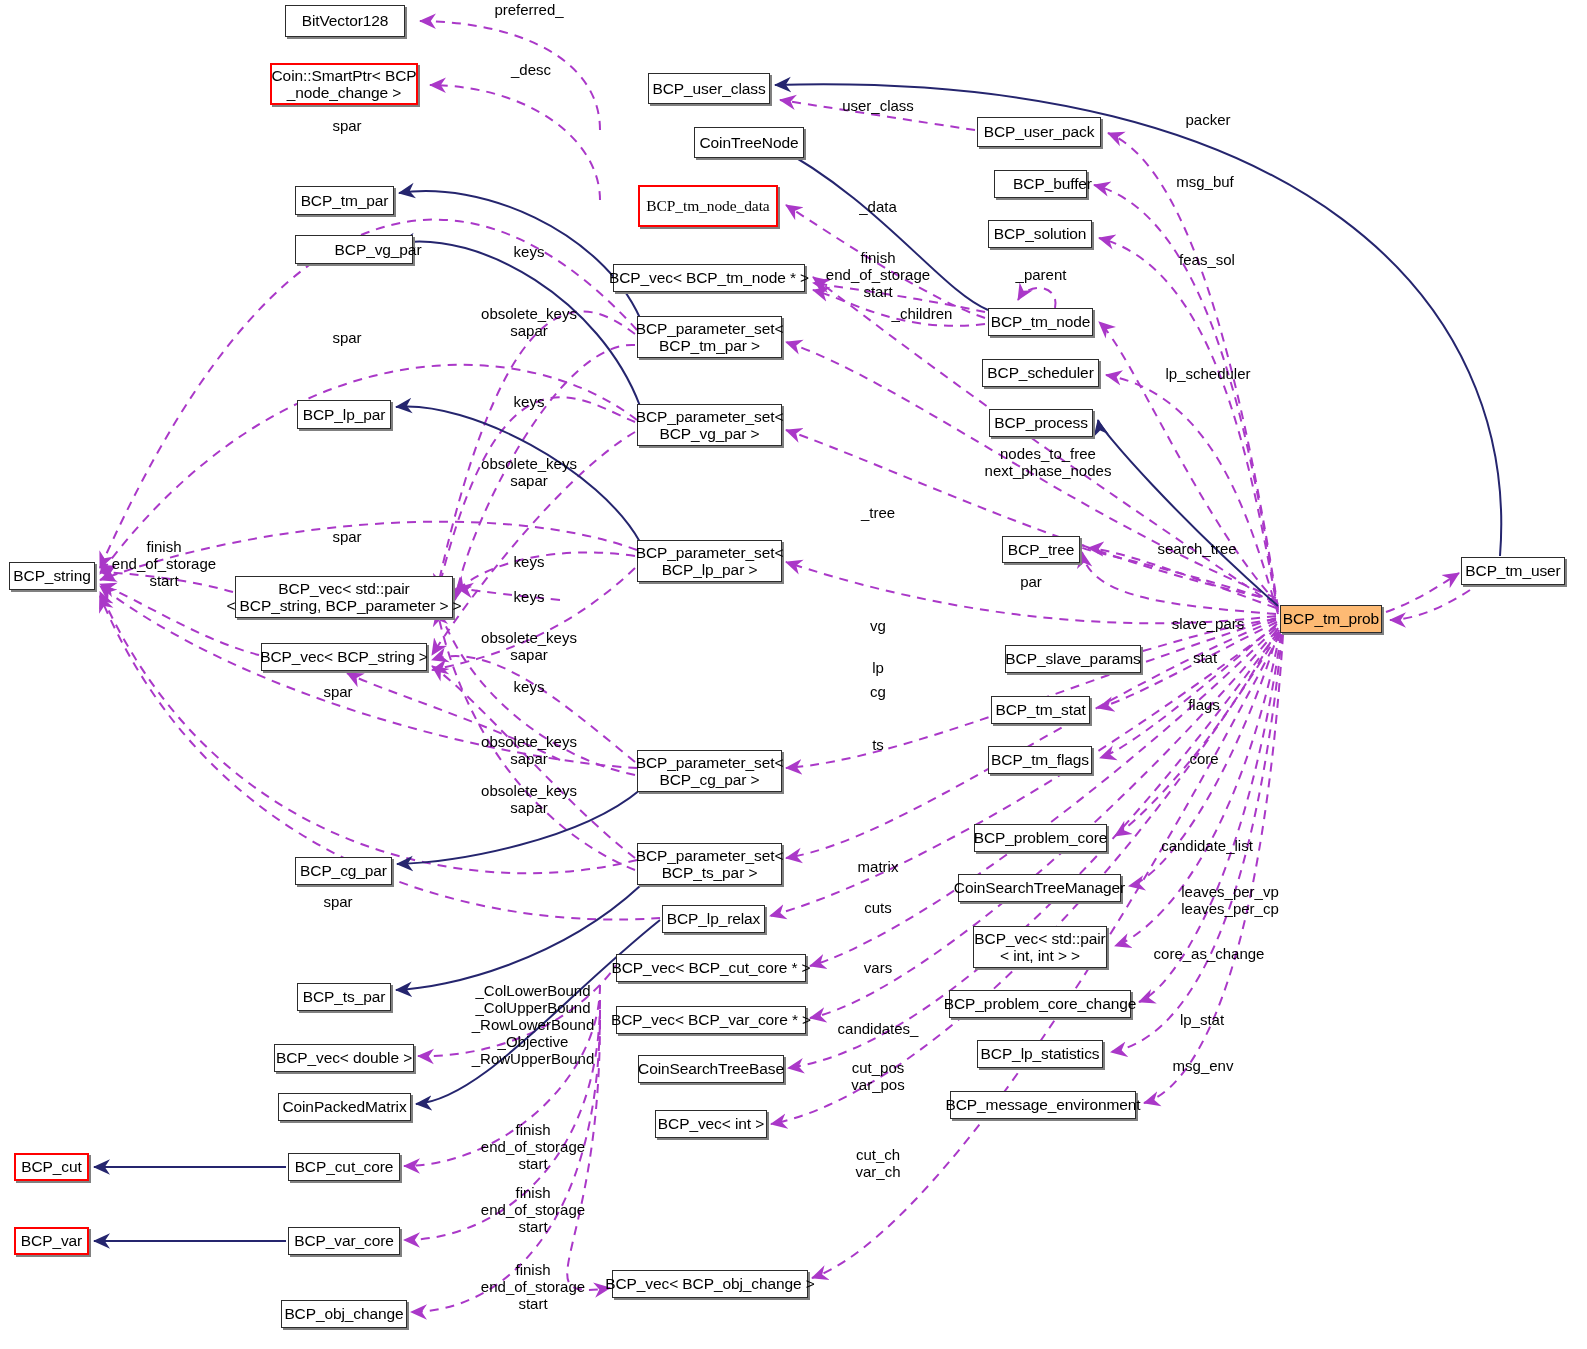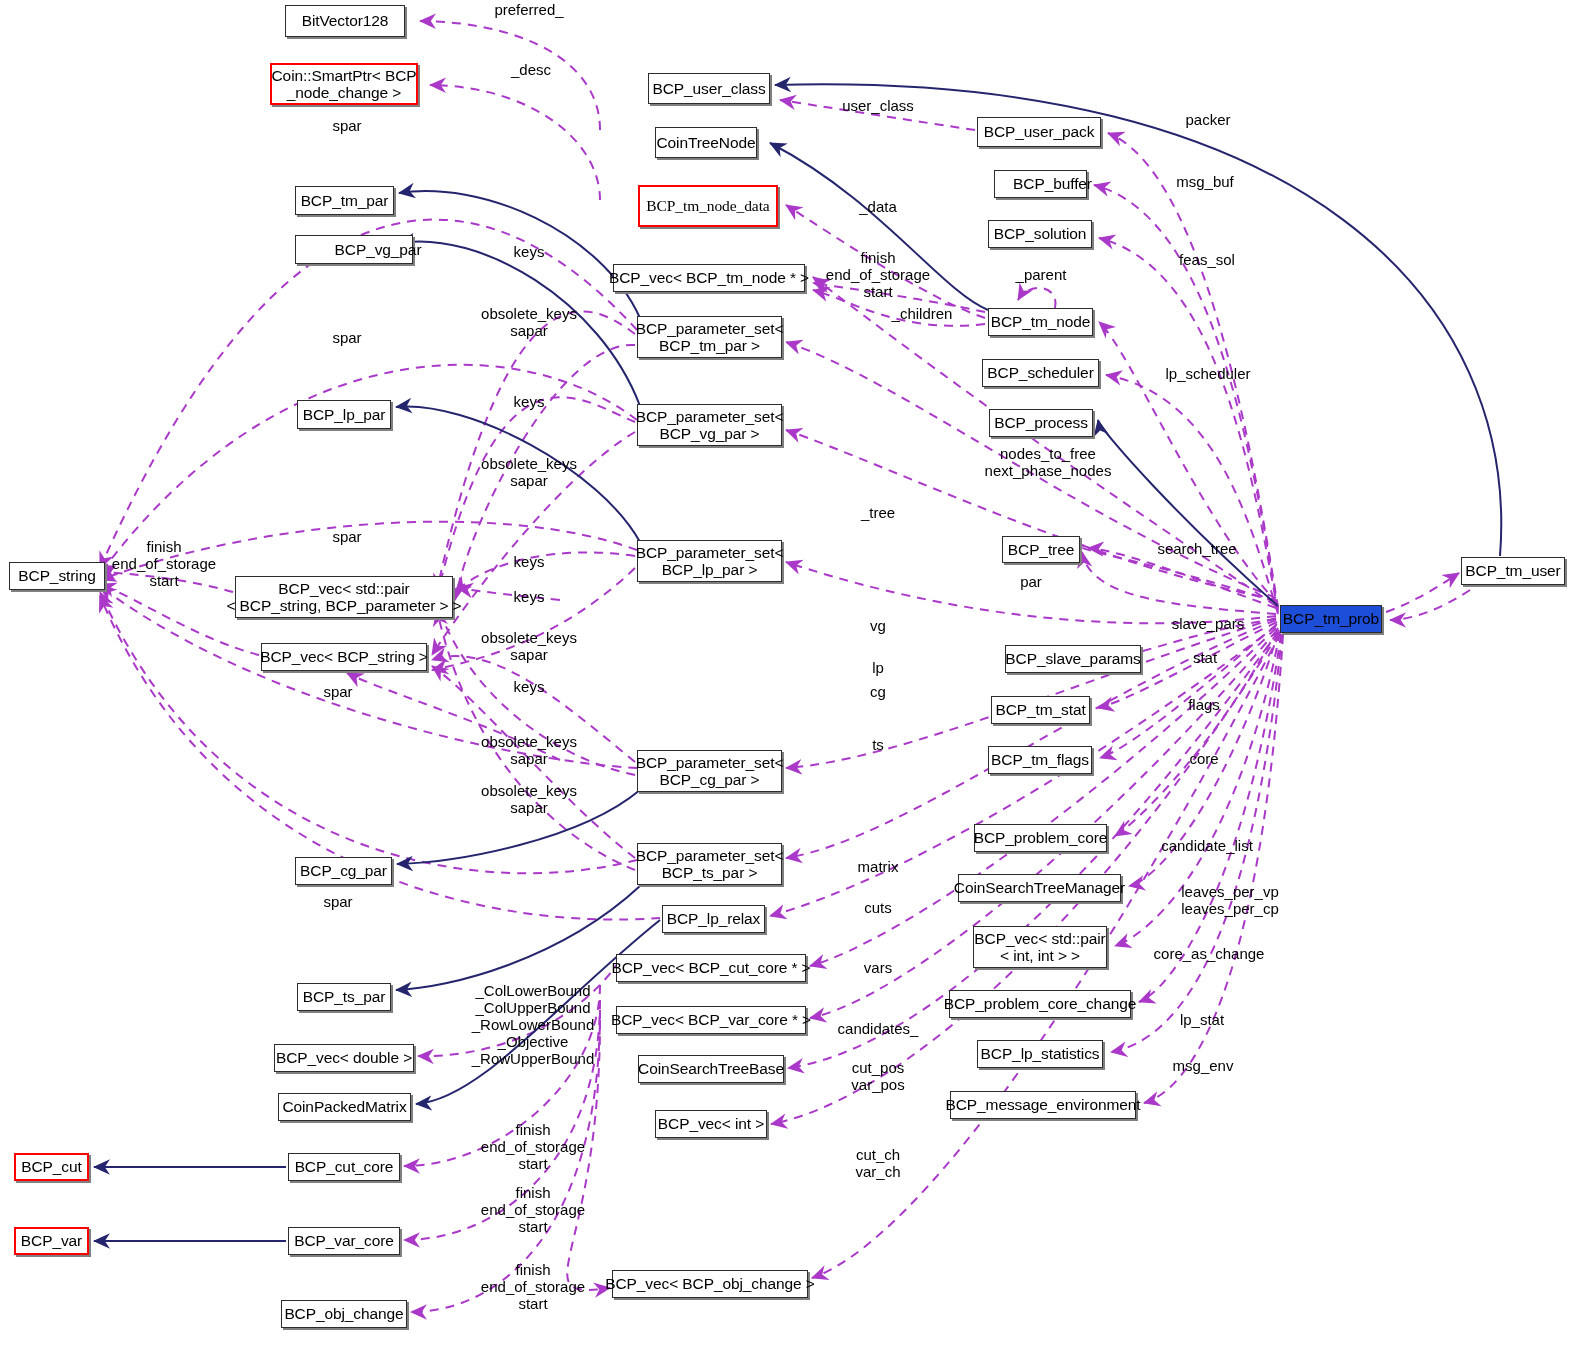--- a/index.html
+++ b/index.html
@@ -21,21 +21,21 @@
     align-items:center;
     justify-content:center;
     text-align:center;
     color:#000000;
     font-size:15.5px;
     line-height:1.12;
     white-space:pre;
     letter-spacing:-0.1px;
   }
   .node.red { border-color:#ff0000; border-width:2px; }
-  .node.hl { background:#1d4ed8; }
+  .node.hl { background:#fdba74; }
   .elabel {
     position:absolute;
     color:#000000;
     font-size:15px;
     line-height:1.13;
     white-space:pre;
     text-align:center;
     transform:translateX(-50%);
   }
 </style>
@@ -194,38 +194,38 @@
 
       <path d="M286,1241 C220,1241 150,1241 94,1241"></path>
     </g>
   </svg>
 
   <div id="nodes-layer">
       <div class="node" style="left: 285px; top: 5px; width: 120px; height: 32px;"><span>BitVector128</span></div>
       <div class="node red" style="left: 270px; top: 63px; width: 148px; height: 42px;"><span>Coin::SmartPtr&lt; BCP
 _node_change &gt;</span></div>
       <div class="node" style="left: 648px; top: 73px; width: 122px; height: 31px;"><span>BCP_user_class</span></div>
-      <div class="node" style="left: 655px; top: 127px; width: 102px; height: 31px;"><span>CoinTreeNode</span></div>
+      <div class="node" style="left: 694px; top: 127px; width: 110px; height: 31px;"><span>CoinTreeNode</span></div>
       <div class="node red" style="left: 638px; top: 185px; width: 140px; height: 42px; font-family: Liberation Serif, serif;"><span>BCP_tm_node_data</span></div>
       <div class="node" style="left: 295px; top: 186px; width: 99px; height: 29px;"><span>BCP_tm_par</span></div>
       <div class="node" style="left: 295px; top: 235px; width: 118px; height: 29px; padding-left: 48px;"><span>BCP_vg_par</span></div>
       <div class="node" style="left: 977px; top: 117px; width: 124px; height: 30px;"><span>BCP_user_pack</span></div>
       <div class="node" style="left: 994px; top: 170px; width: 93px; height: 28px; padding-left: 24px;"><span>BCP_buffer</span></div>
       <div class="node" style="left: 988px; top: 220px; width: 104px; height: 28px;"><span>BCP_solution</span></div>
       <div class="node" style="left: 613px; top: 264px; width: 192px; height: 28px;"><span>BCP_vec&lt; BCP_tm_node * &gt;</span></div>
       <div class="node" style="left: 988px; top: 308px; width: 105px; height: 28px;"><span>BCP_tm_node</span></div>
       <div class="node" style="left: 637px; top: 316px; width: 145px; height: 42px;"><span>BCP_parameter_set&lt;
 BCP_tm_par &gt;</span></div>
       <div class="node" style="left: 982px; top: 359px; width: 117px; height: 28px;"><span>BCP_scheduler</span></div>
       <div class="node" style="left: 989px; top: 409px; width: 104px; height: 28px;"><span>BCP_process</span></div>
       <div class="node" style="left: 297px; top: 400px; width: 94px; height: 29px;"><span>BCP_lp_par</span></div>
       <div class="node" style="left: 637px; top: 404px; width: 145px; height: 42px;"><span>BCP_parameter_set&lt;
 BCP_vg_par &gt;</span></div>
       <div class="node" style="left: 1002px; top: 536px; width: 78px; height: 27px;"><span>BCP_tree</span></div>
-      <div class="node" style="left: 9px; top: 562px; width: 96px; height: 28px;"><span>BCP_string</span></div>
+      <div class="node" style="left: 9px; top: 562px; width: 86px; height: 28px;"><span>BCP_string</span></div>
       <div class="node" style="left: 637px; top: 540px; width: 145px; height: 42px;"><span>BCP_parameter_set&lt;
 BCP_lp_par &gt;</span></div>
       <div class="node" style="left: 235px; top: 576px; width: 218px; height: 42px;"><span>BCP_vec&lt; std::pair
 &lt; BCP_string, BCP_parameter &gt; &gt;</span></div>
       <div class="node hl" style="left: 1280px; top: 605px; width: 102px; height: 28px;"><span>BCP_tm_prob</span></div>
       <div class="node" style="left: 1461px; top: 557px; width: 104px; height: 28px;"><span>BCP_tm_user</span></div>
       <div class="node" style="left: 972px; top: 645px; width: 136px; height: 28px; margin-left: 33px;"><span>BCP_slave_params</span></div>
       <div class="node" style="left: 261px; top: 643px; width: 166px; height: 28px;"><span>BCP_vec&lt; BCP_string &gt;</span></div>
       <div class="node" style="left: 991px; top: 696px; width: 99px; height: 28px;"><span>BCP_tm_stat</span></div>
       <div class="node" style="left: 988px; top: 746px; width: 104px; height: 28px;"><span>BCP_tm_flags</span></div>

